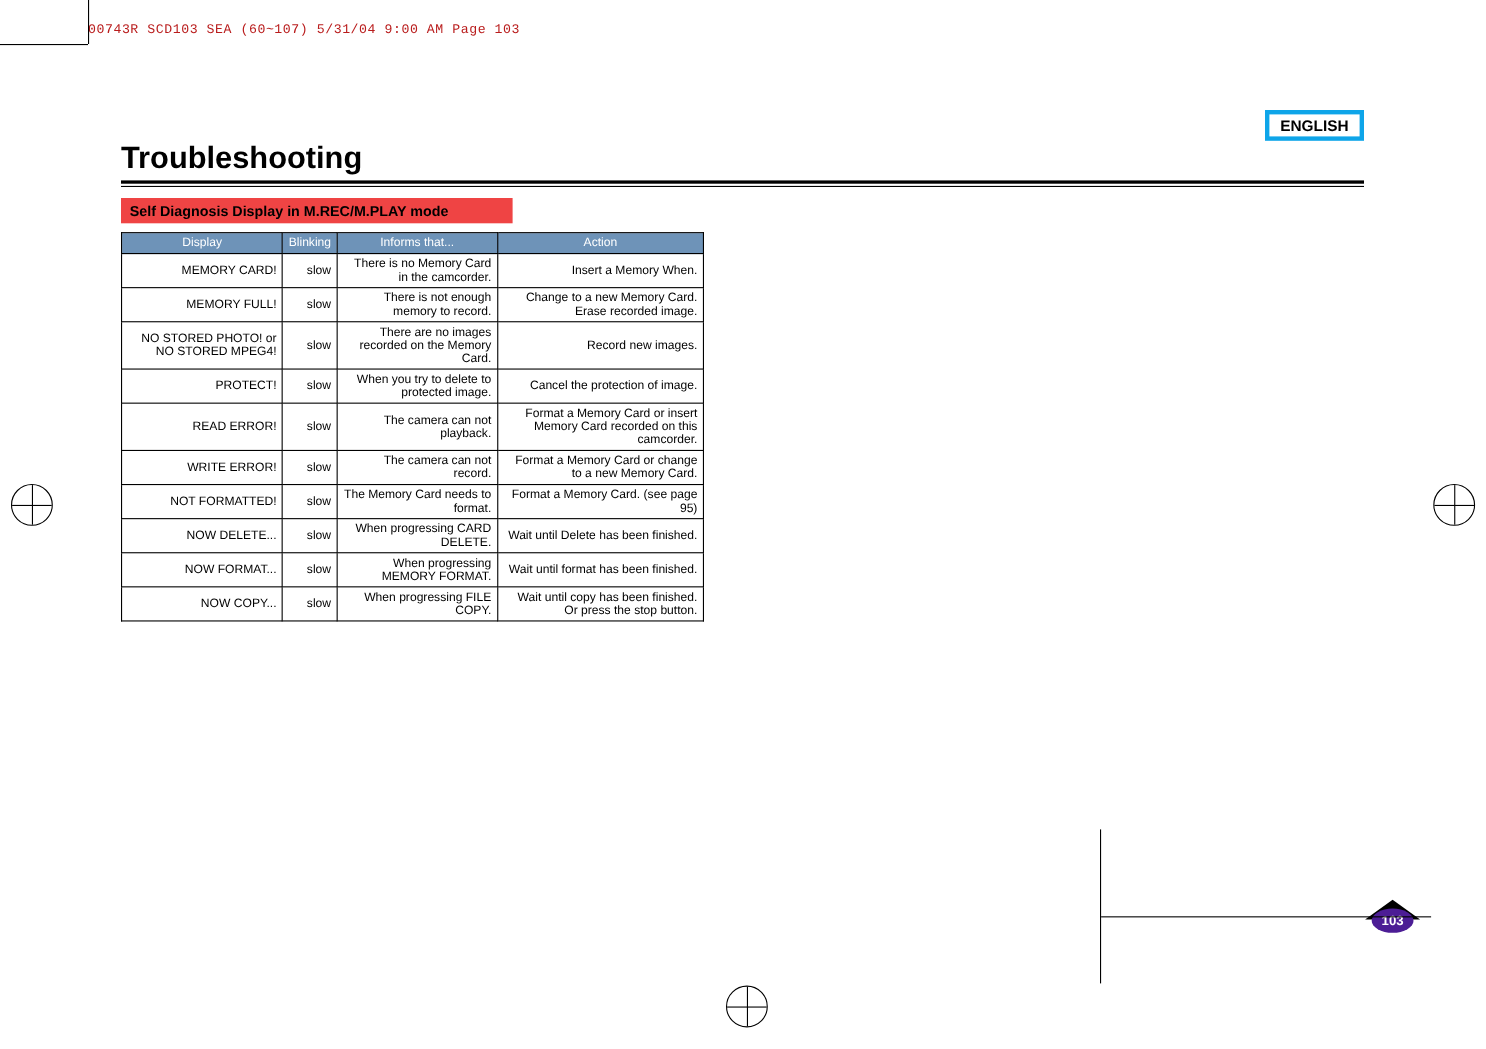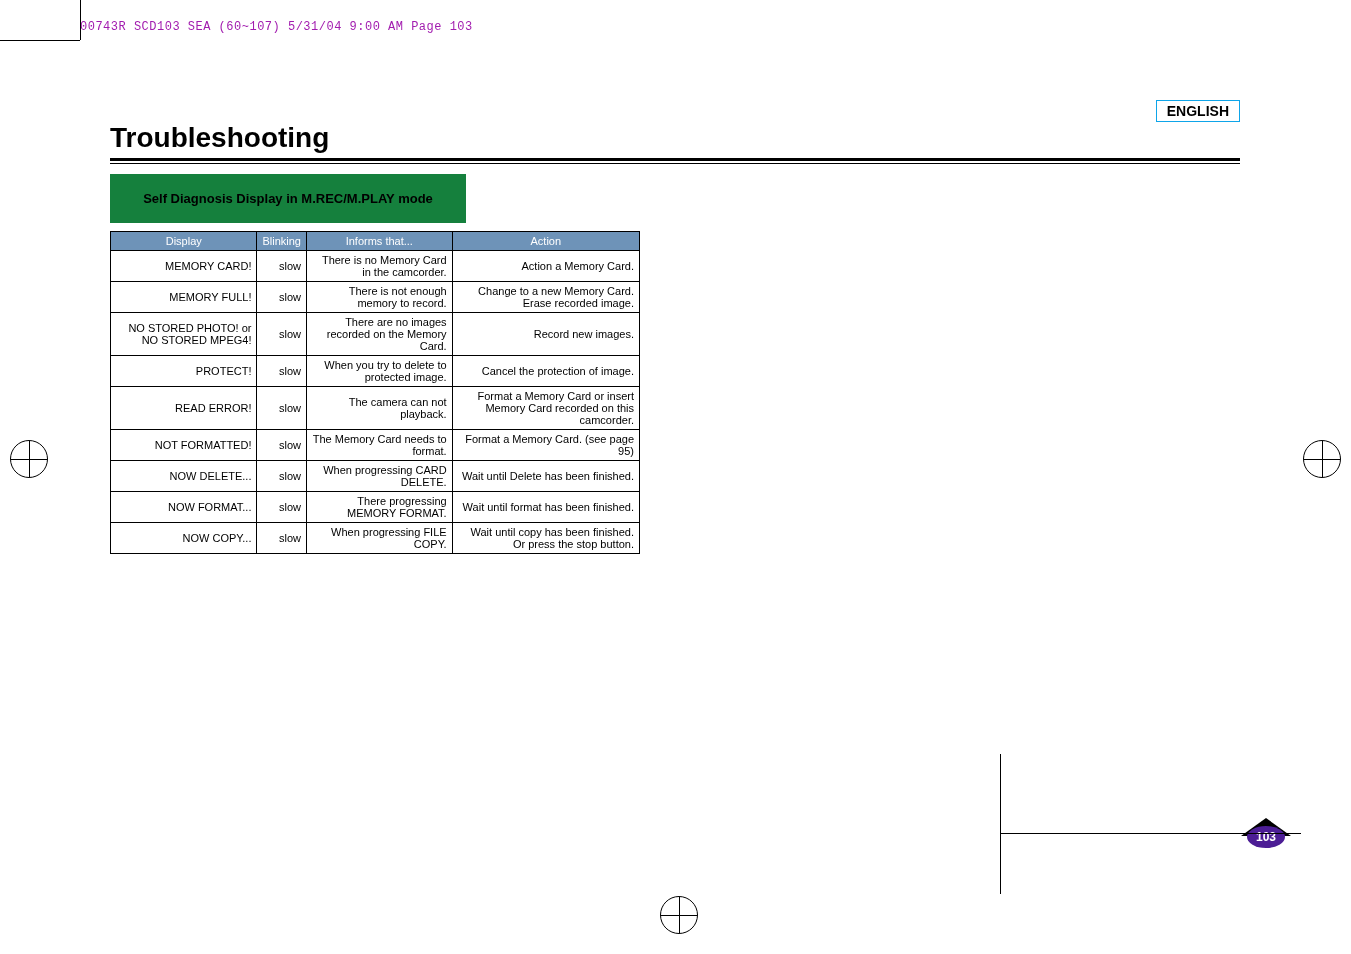--- a/index.html
+++ b/index.html
@@ -10,21 +10,21 @@
   width: 1351px;
   height: 954px;
   position: relative;
 }
 .header-text {
   position: absolute;
   top: 20px;
   left: 80px;
   font-family: "Courier New", monospace;
   font-size: 12px;
-  color: #a21caf;
+  color: #b91c1c;
   letter-spacing: 0.5px;
 }
 .crop-mark-tl-h { position: absolute; top: 40px; left: 0; width: 80px; height: 1px; background: #000; }
 .crop-mark-tl-v { position: absolute; top: 0; left: 80px; width: 1px; height: 40px; background: #000; }
 .crop-circle {
   position: absolute;
   width: 36px;
   height: 36px;
   border: 1px solid #000;
   border-radius: 50%;
@@ -39,41 +39,40 @@
 .cc-right { top: 440px; right: 10px; }
 .cc-bottom{ bottom: 20px; left: 660px; }
 .page-wrap {
   position: absolute;
   top: 100px;
   left: 110px;
   width: 1130px;
 }
 .lang-box {
   float: right;
-  border: 1px solid #0ea5e9;
+  border: 4px solid #0ea5e9;
   padding: 2px 10px;
   font-size: 14px;
   font-weight: bold;
 }
 .title-line {
   clear: both;
   font-size: 28px;
   font-weight: bold;
   margin: 18px 0 4px 0;
 }
 .title-rule-thick { border-top: 3px solid #000; margin-bottom: 2px; }
 .title-rule-thin  { border-top: 1px solid #000; margin-bottom: 10px; }
 .section-head {
-  background: #15803d;
+  background: #ef4444;
   font-weight: bold;
   font-size: 13px;
-  padding: 17px 8px;
+  padding: 4px 8px;
   width: 340px;
   margin-bottom: 8px;
-  text-align: center;
 }
 table.diag {
   border-collapse: collapse;
   width: 530px;
   font-size: 11px;
   padding-left: 16px;
 }
 table.diag th,
 table.diag td {
   border: 1px solid #000;
@@ -140,21 +139,21 @@
         <th>Blinking</th>
         <th>Informs that...</th>
         <th>Action</th>
       </tr>
     </thead>
     <tbody>
       <tr>
           <td>MEMORY CARD!</td>
           <td>slow</td>
           <td>There is no Memory Card in the camcorder.</td>
-          <td>Action a Memory Card.</td>
+          <td>Insert a Memory When.</td>
         </tr>
       <tr>
           <td>MEMORY FULL!</td>
           <td>slow</td>
           <td>There is not enough memory to record.</td>
           <td>Change to a new Memory Card. Erase recorded image.</td>
         </tr>
       <tr>
           <td>NO STORED PHOTO! or NO STORED MPEG4!</td>
           <td>slow</td>
@@ -167,35 +166,41 @@
           <td>When you try to delete to protected image.</td>
           <td>Cancel the protection of image.</td>
         </tr>
       <tr>
           <td>READ ERROR!</td>
           <td>slow</td>
           <td>The camera can not playback.</td>
           <td>Format a Memory Card or insert Memory Card recorded on this camcorder.</td>
         </tr>
       <tr>
+          <td>WRITE ERROR!</td>
+          <td>slow</td>
+          <td>The camera can not record.</td>
+          <td>Format a Memory Card or change to a new Memory Card.</td>
+        </tr>
+      <tr>
           <td>NOT FORMATTED!</td>
           <td>slow</td>
           <td>The Memory Card needs to format.</td>
           <td>Format a Memory Card. (see page 95)</td>
         </tr>
       <tr>
           <td>NOW DELETE...</td>
           <td>slow</td>
           <td>When progressing CARD DELETE.</td>
           <td>Wait until Delete has been finished.</td>
         </tr>
       <tr>
           <td>NOW FORMAT...</td>
           <td>slow</td>
-          <td>There progressing MEMORY FORMAT.</td>
+          <td>When progressing MEMORY FORMAT.</td>
           <td>Wait until format has been finished.</td>
         </tr>
       <tr>
           <td>NOW COPY...</td>
           <td>slow</td>
           <td>When progressing FILE COPY.</td>
           <td>Wait until copy has been finished. Or press the stop button.</td>
         </tr>
     </tbody>
   </table>

